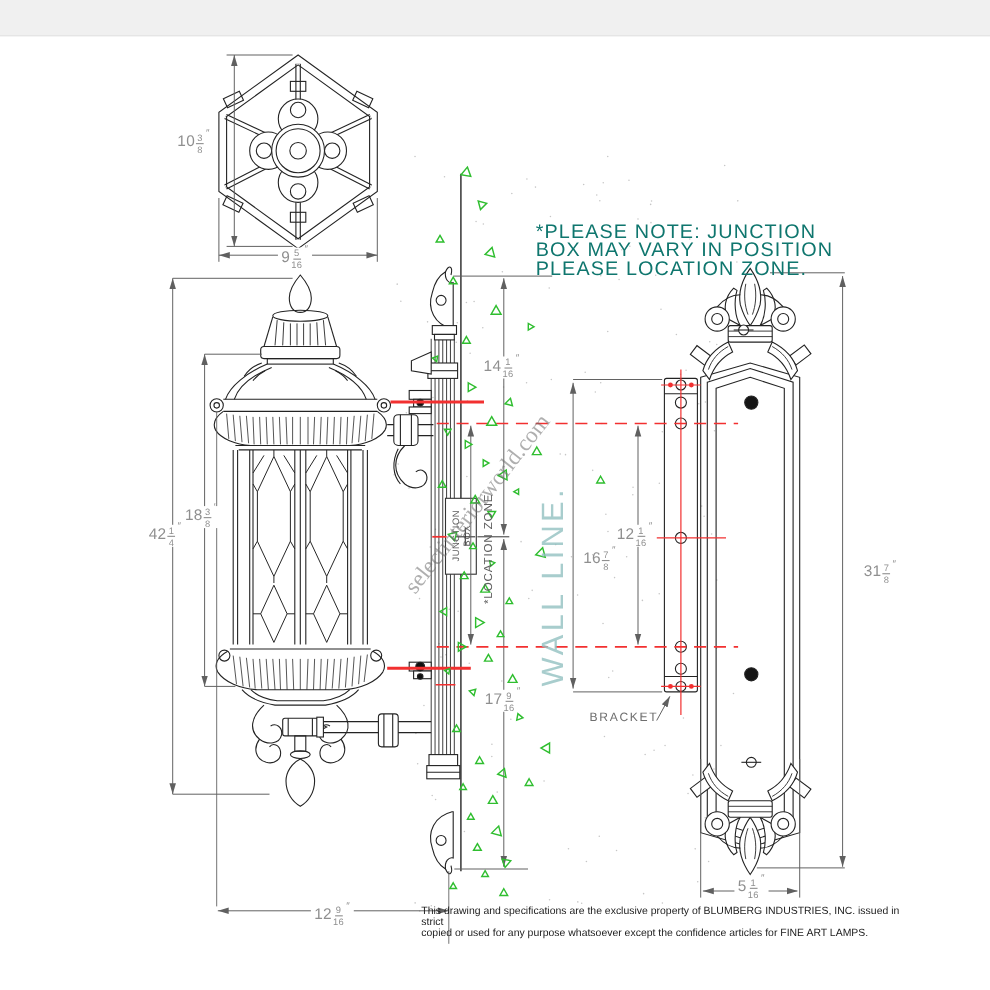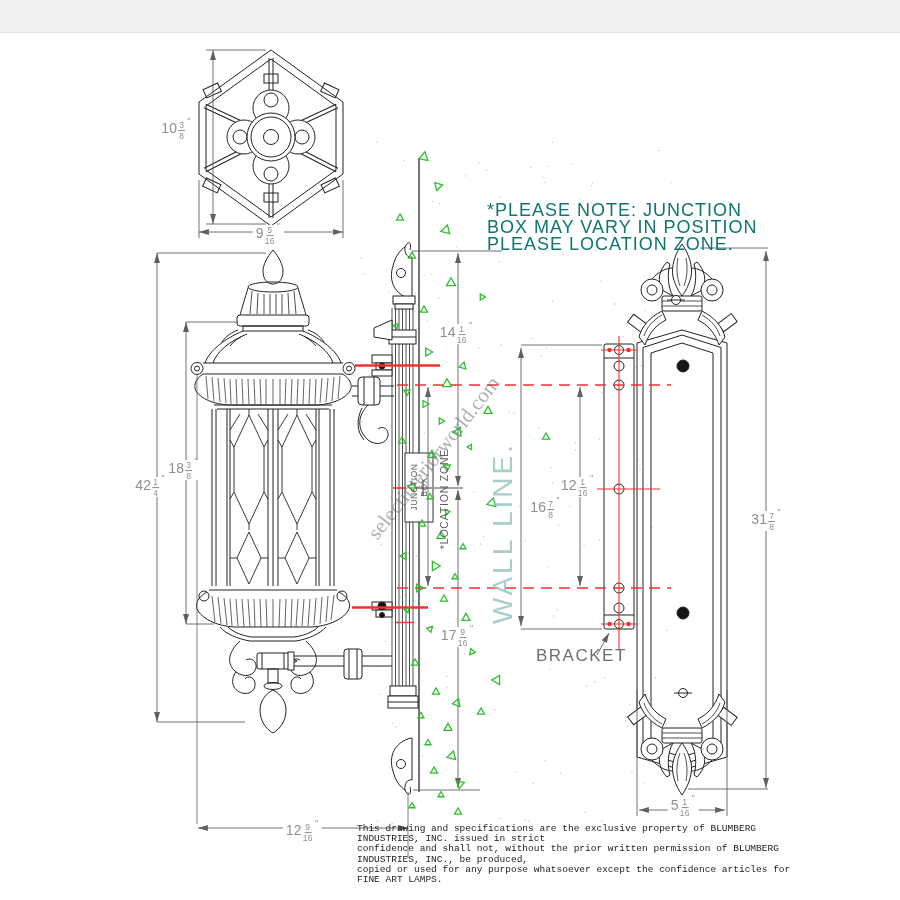--- a/index.html
+++ b/index.html
@@ -12,35 +12,35 @@
        font-size:14px;letter-spacing:.3px;transform:translate(-50%,-50%);white-space:nowrap;z-index:5}
   .wbg{background:#fff;padding:0 3px}
   .fr{display:inline-flex;flex-direction:column;align-items:center;font-size:8.5px;
       line-height:1.05;margin:0 1px;position:relative;top:1px}
   .fr i{font-style:normal;border-bottom:1px solid #8f8f8f;padding:0 1px .5px 1px}
   .fr b{font-weight:normal;padding-top:.5px}
   .u{font-size:9px;margin-left:1px;position:relative;top:-4px}
   .note{position:absolute;left:487px;top:202px;color:#0f766e;font-size:18px;
         letter-spacing:1px;line-height:17px;white-space:nowrap;z-index:4}
   .note span{display:block}
-  .bracket-label{position:absolute;left:536px;top:646px;color:#6f6f6f;font-size:17px;
+  .bracket-label{position:absolute;left:536px;top:646px;color:#6f6f6f;font-size:11px;
         letter-spacing:1.5px;z-index:4}
   .wall-line{position:absolute;left:503px;top:533px;transform:translate(-50%,-50%) rotate(-90deg);
         color:#93c1c1;opacity:.8;font-size:28px;letter-spacing:3px;white-space:nowrap;z-index:2}
   .jbox-label{position:absolute;left:419px;top:487px;width:70px;
         transform:translate(-50%,-50%) rotate(-90deg);color:#5e5e5e;font-size:8.5px;
         line-height:10px;letter-spacing:.5px;text-align:center;z-index:4}
   .jbox-label span{display:block}
   .zone-label{position:absolute;left:444px;top:499px;transform:translate(-50%,-50%) rotate(-90deg);
         color:#5e5e5e;font-size:10.5px;letter-spacing:.8px;white-space:nowrap;z-index:4}
   .watermark{position:absolute;left:434px;top:458px;transform:translate(-50%,-50%) rotate(-52deg);
         color:rgba(110,110,110,.55);font-family:"Liberation Serif",serif;font-size:21px;
         white-space:nowrap;z-index:6}
-  .footer{position:absolute;left:357px;top:824px;width:450px;color:#1c1c1c;
-        font-family:Liberation Mono, monospace;font-size:9.5px;line-height:10.2px;z-index:3}
+  .footer{position:absolute;left:383px;top:824px;width:450px;color:#1c1c1c;
+        font-family:Liberation Sans, sans-serif;font-size:9.5px;line-height:10.2px;z-index:3}
   .footer span{display:block}
 </style>
 </head>
 <body>
 
 <div class="sheet">
   <div class="topband"></div>
 
   <svg width="900" height="900" viewBox="0 0 900 900">
     <defs>
@@ -688,37 +688,36 @@
       <span class="u">″</span>
   </div>
   <div class="dim" style="left:545px;top:509px">
     <span>16</span>
       <span class="fr">
         <i>7</i>
         <b>8</b>
       </span>
       <span class="u">″</span>
   </div>
-  <div class="dim wbg" style="left:766px;top:521px">
+  <div class="dim wbg" style="left:800px;top:521px">
     <span>31</span>
       <span class="fr">
         <i>7</i>
         <b>8</b>
       </span>
       <span class="u">″</span>
   </div>
   <div class="dim wbg" style="left:683px;top:807px">
     <span>5</span>
       <span class="fr">
         <i>1</i>
         <b>16</b>
       </span>
       <span class="u">″</span>
   </div>
 
   <div class="watermark">selectinteriorworld.com</div>
 
   <div class="footer">
     <span>This drawing and specifications are the exclusive property of BLUMBERG INDUSTRIES, INC. issued in strict</span>
-    <span>confidence and shall not, without the prior written permission of BLUMBERG INDUSTRIES, INC., be produced,</span>
     <span>copied or used for any purpose whatsoever except the confidence articles for FINE ART LAMPS.</span>
   </div>
 </div>
 
 </body></html>

